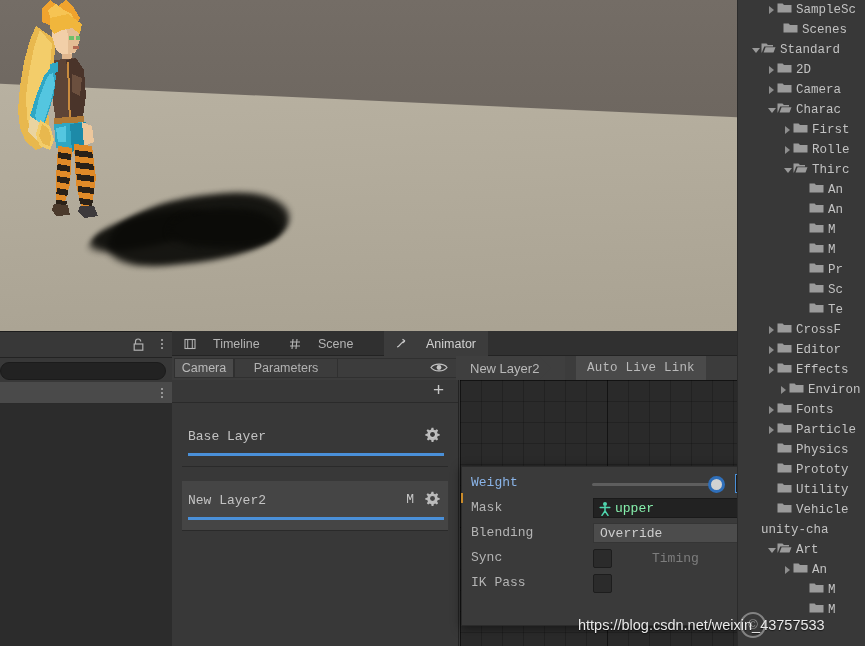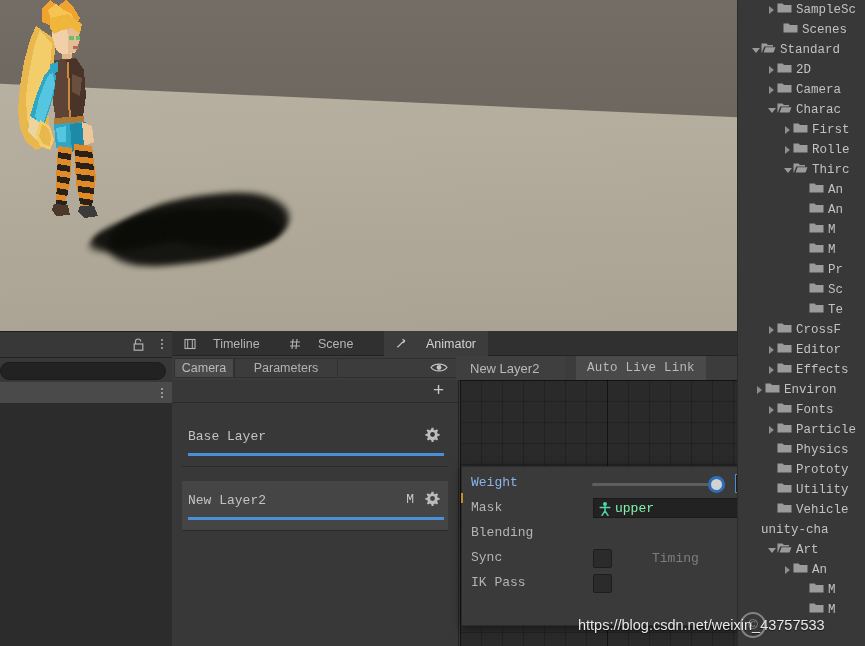--- a/index.html
+++ b/index.html
@@ -475,20 +475,24 @@
         </span>
         <span>upper</span>
         <span class="obj-dot">
             <b></b>
           </span>
       </div>
     </div>
 
     <div class="frow">
       <div class="flabel">Blending</div>
+      <div class="dropdown">
+        <span>Override</span>
+        <span class="dd-caret"></span>
+      </div>
     </div>
 
     <div class="frow">
       <div class="flabel">Sync</div>
       <div class="cbox" style="left:131px"></div>
       <div class="ftext" style="left:190px; top:5px">Timing</div>
       <div class="cbox" style="left:312px"></div>
     </div>
 
     <div class="frow">
@@ -646,21 +650,21 @@
       </div>
       <div class="tnode" style="padding-left: 28px;">
         <span class="tw">
           <i class="car-r"></i>
         </span>
         <span class="fo"><svg width="15" height="12" viewBox="0 0 15 12">
             <path d="M0.5 10.6 V1.4 h5.1 l1.4 1.7 h7.5 v7.5 Z" fill="#9b9b9b"></path>
           </svg></span>
         <span class="tlabel">Effects</span>
       </div>
-      <div class="tnode" style="padding-left: 16px;">
+      <div class="tnode" style="padding-left: 40px;">
         <span class="tw">
           <i class="car-r"></i>
         </span>
         <span class="fo"><svg width="15" height="12" viewBox="0 0 15 12">
             <path d="M0.5 10.6 V1.4 h5.1 l1.4 1.7 h7.5 v7.5 Z" fill="#9b9b9b"></path>
           </svg></span>
         <span class="tlabel">Environ</span>
       </div>
       <div class="tnode" style="padding-left: 28px;">
         <span class="tw">

